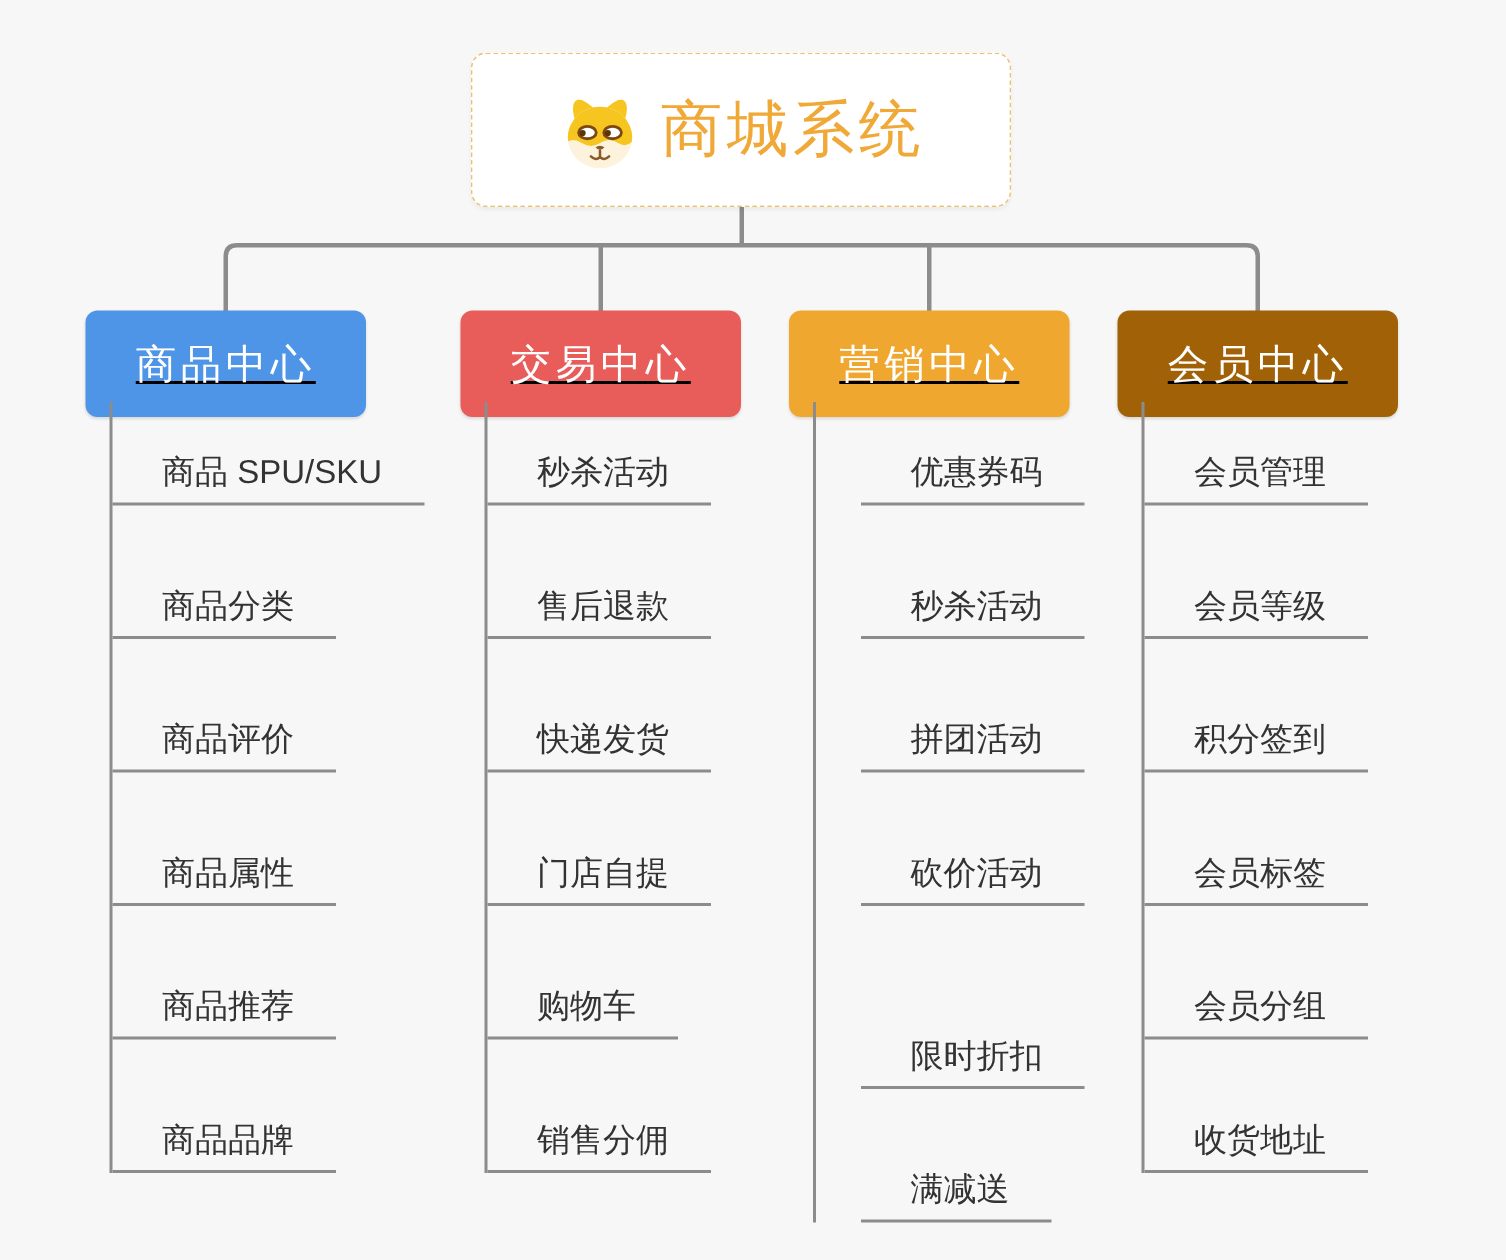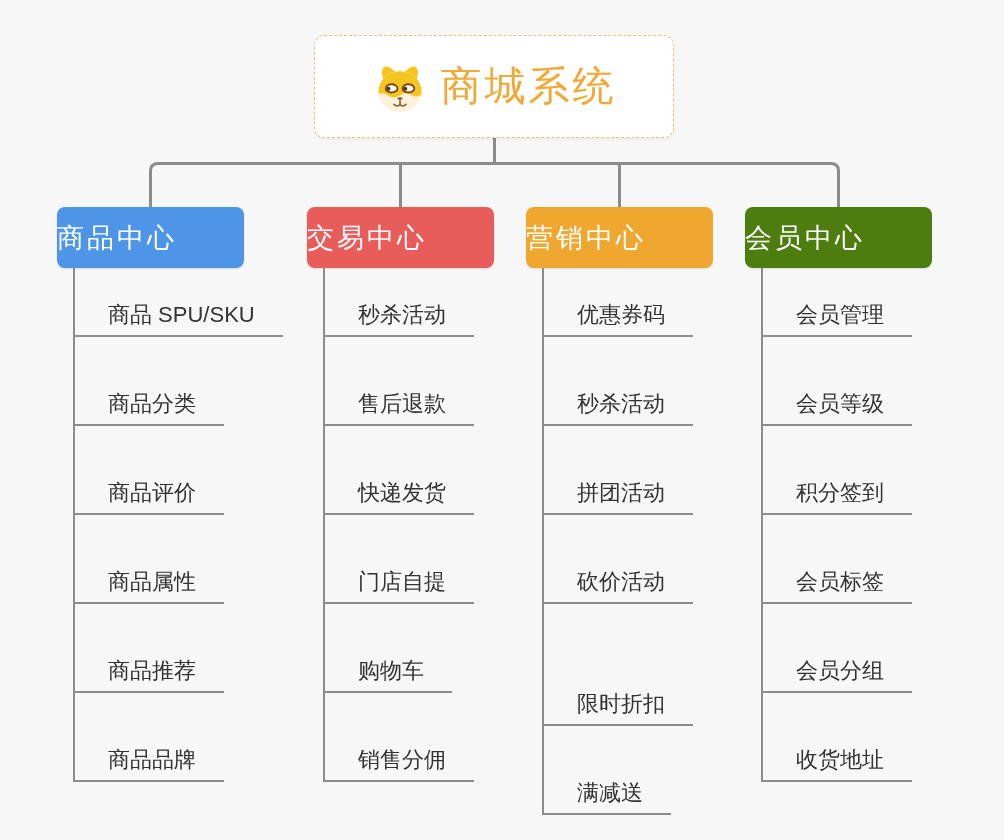--- a/index.html
+++ b/index.html
@@ -14,23 +14,24 @@
   .root-node{
     position:absolute;left:314px;top:35px;width:360px;height:103px;
     background:#ffffff;border:1px dashed #edc06a;border-radius:10px;
     box-sizing:border-box;display:flex;align-items:center;justify-content:center;
     gap:13px;box-shadow:0 2px 3px rgba(0,0,0,0.05);cursor:pointer;
   }
   .root-title{font-size:41px;letter-spacing:3px;font-weight:400;white-space:nowrap;text-align:right;}
   .dog-icon{width:56px;height:54px;display:block;}
 
   .branch-box{
-    position:absolute;width:187px;height:61px;border-radius:8px;
-    display:flex;align-items:center;justify-content:flex-start;cursor:pointer;
+    position:absolute;width:187px;height:71px;border-radius:8px;
+    display:flex;align-items:center;justify-content:center;cursor:pointer;
     box-shadow:0 1px 2px rgba(0,0,0,0.12);
+    text-decoration:underline;
   }
   .branch-label{color:#ffffff;font-size:27px;letter-spacing:3px;white-space:nowrap;}
 
   .leaf-column{position:absolute;border-left:2px solid #8c8c8c;}
   .leaf{
     box-sizing:border-box;height:89px;width:max-content;
     display:flex;align-items:flex-end;
     padding:0 28px 5px 33px;
     border-bottom:2px solid #8c8c8c;
     font-size:22px;color:#333333;white-space:nowrap;cursor:pointer;
@@ -89,29 +90,29 @@
         <div class="leaf first" style="border-bottom-color: rgb(140, 140, 140);">秒杀活动</div>
         <div class="leaf" style="border-bottom-color: rgb(140, 140, 140);">售后退款</div>
         <div class="leaf" style="border-bottom-color: rgb(140, 140, 140);">快递发货</div>
         <div class="leaf" style="border-bottom-color: rgb(140, 140, 140);">门店自提</div>
         <div class="leaf" style="border-bottom-color: rgb(140, 140, 140);">购物车</div>
         <div class="leaf" style="border-bottom-color: rgb(140, 140, 140);">销售分佣</div>
       </div>
       <div class="branch-box" style="left: 526px; top: 207px; background: rgb(239, 167, 47);">
         <span class="branch-label">营销中心</span>
       </div>
-      <div class="leaf-column" style="left: 542px; top: 268px; border-color: rgb(140, 140, 140);">
+      <div class="leaf-column" style="left: 542px; top: 268px; border-color: rgb(140, 140, 140); padding-left: 30px;">
         <div class="leaf first" style="border-bottom-color: rgb(140, 140, 140);">优惠券码</div>
         <div class="leaf" style="border-bottom-color: rgb(140, 140, 140);">秒杀活动</div>
         <div class="leaf" style="border-bottom-color: rgb(140, 140, 140);">拼团活动</div>
         <div class="leaf" style="border-bottom-color: rgb(140, 140, 140);">砍价活动</div>
         <div class="leaf" style="border-bottom-color: rgb(140, 140, 140); margin-top: 33px;">限时折扣</div>
         <div class="leaf" style="border-bottom-color: rgb(140, 140, 140);">满减送</div>
       </div>
-      <div class="branch-box" style="left: 745px; top: 207px; background: #4d7c0f;">
+      <div class="branch-box" style="left: 745px; top: 207px; background: #a16207;">
         <span class="branch-label">会员中心</span>
       </div>
       <div class="leaf-column" style="left: 761px; top: 268px; border-color: rgb(140, 140, 140);">
         <div class="leaf first" style="border-bottom-color: rgb(140, 140, 140);">会员管理</div>
         <div class="leaf" style="border-bottom-color: rgb(140, 140, 140);">会员等级</div>
         <div class="leaf" style="border-bottom-color: rgb(140, 140, 140);">积分签到</div>
         <div class="leaf" style="border-bottom-color: rgb(140, 140, 140);">会员标签</div>
         <div class="leaf" style="border-bottom-color: rgb(140, 140, 140);">会员分组</div>
         <div class="leaf" style="border-bottom-color: rgb(140, 140, 140);">收货地址</div>
       </div>

